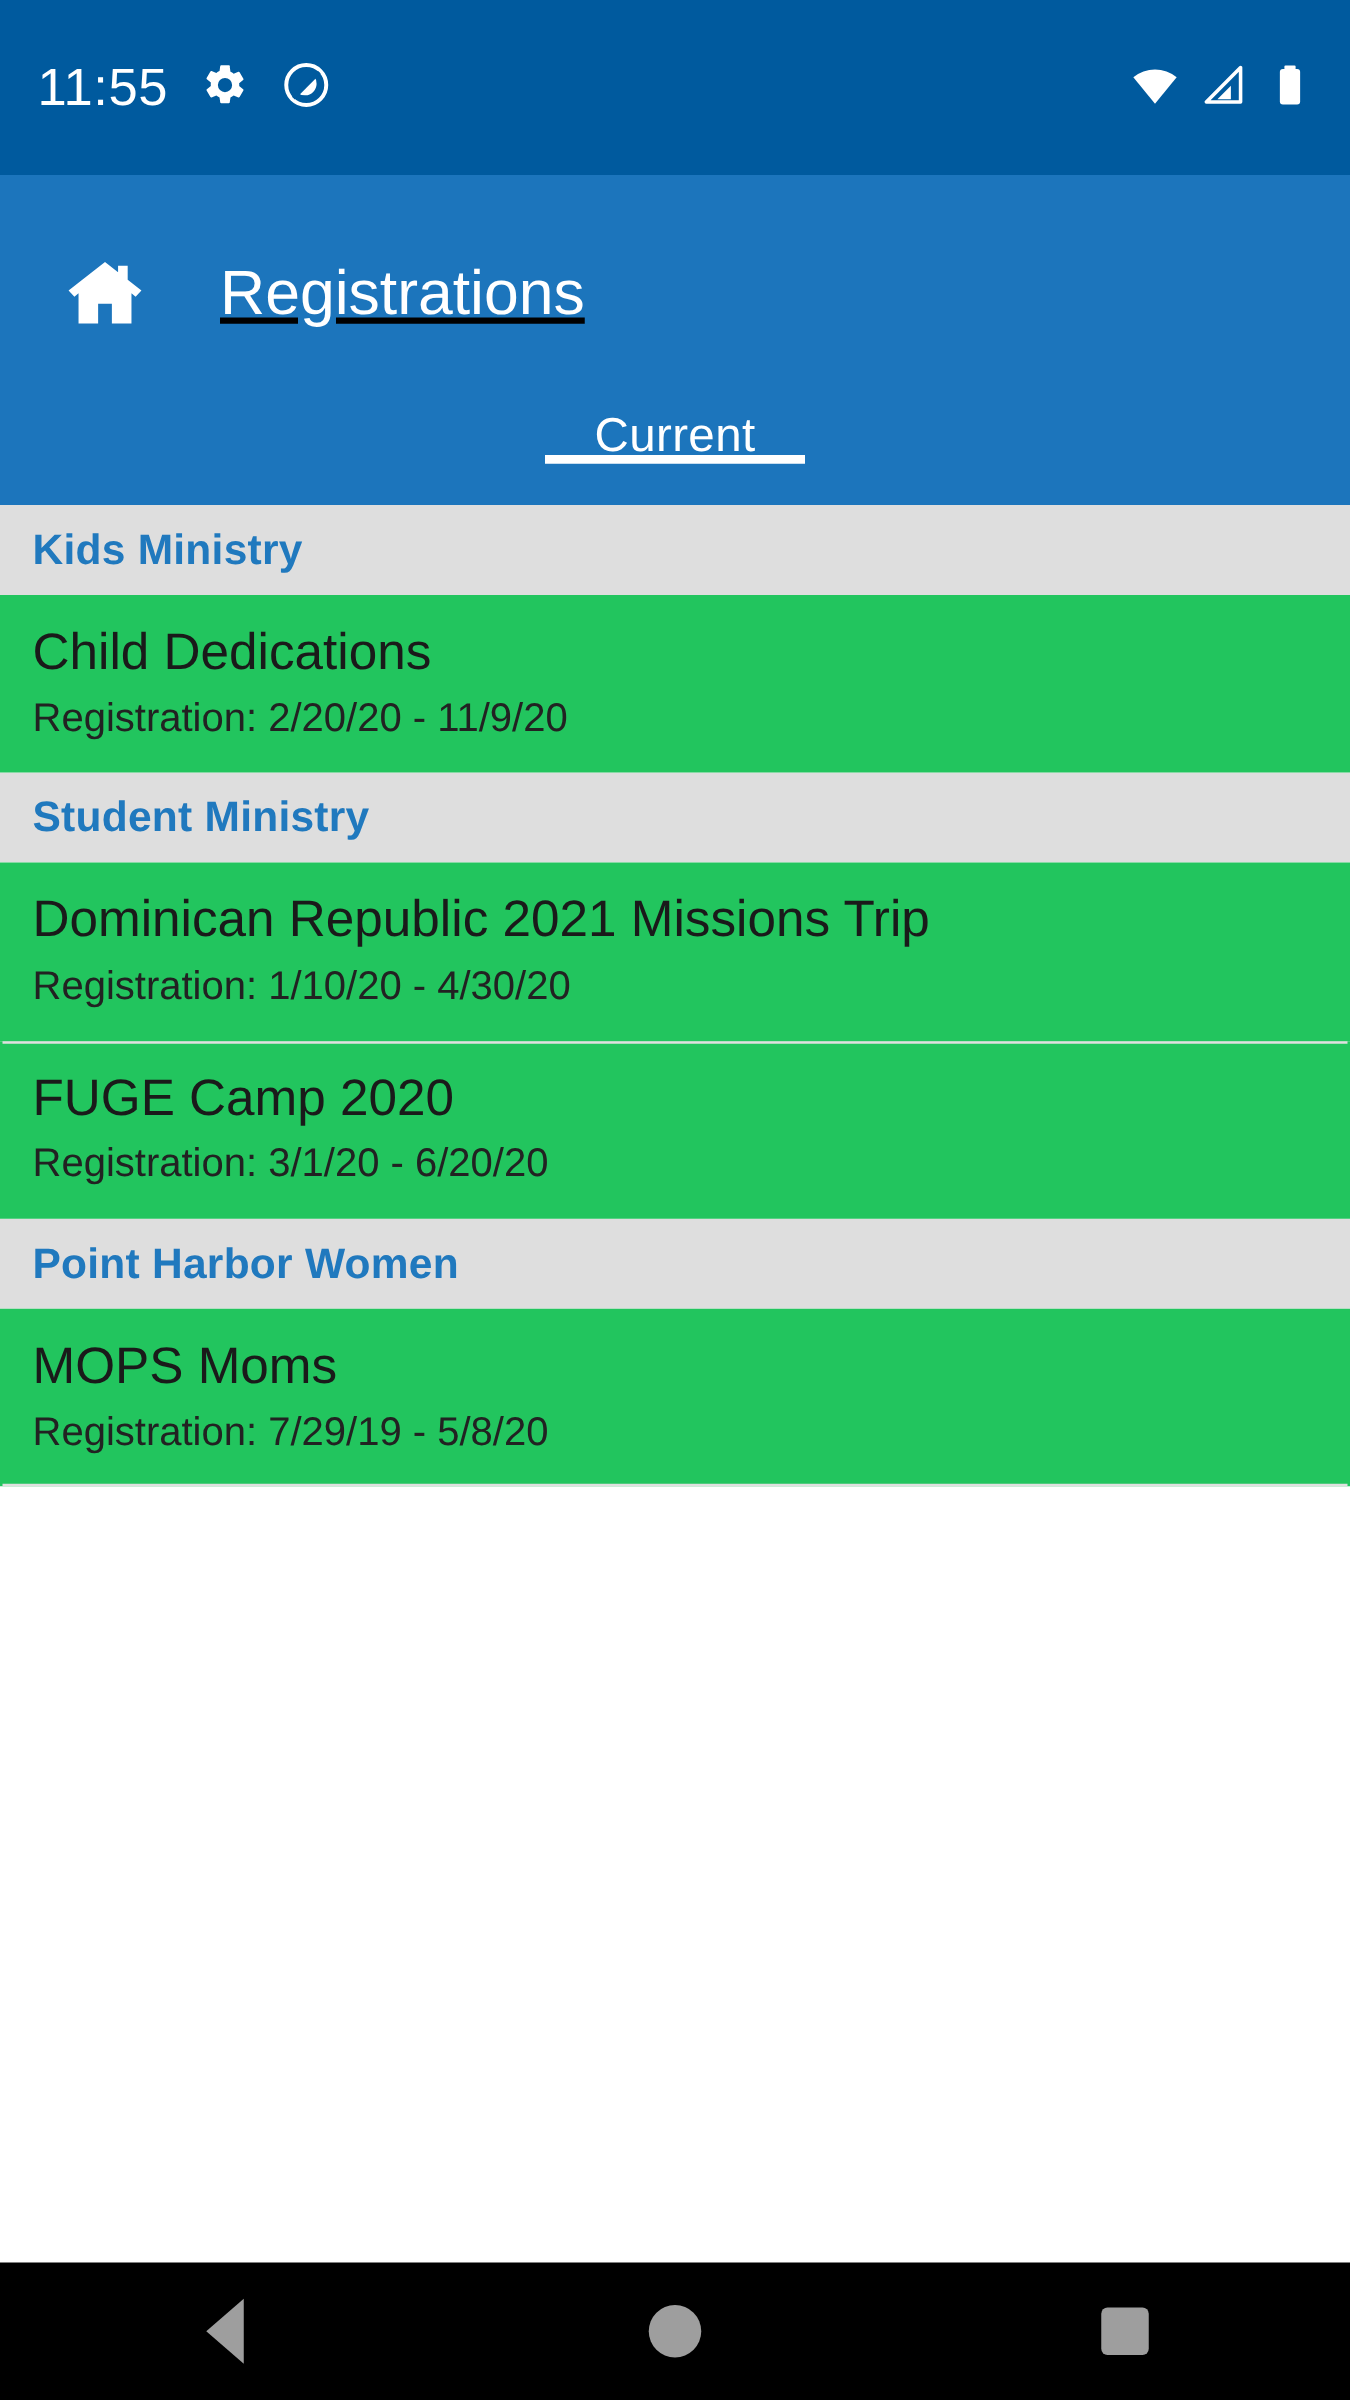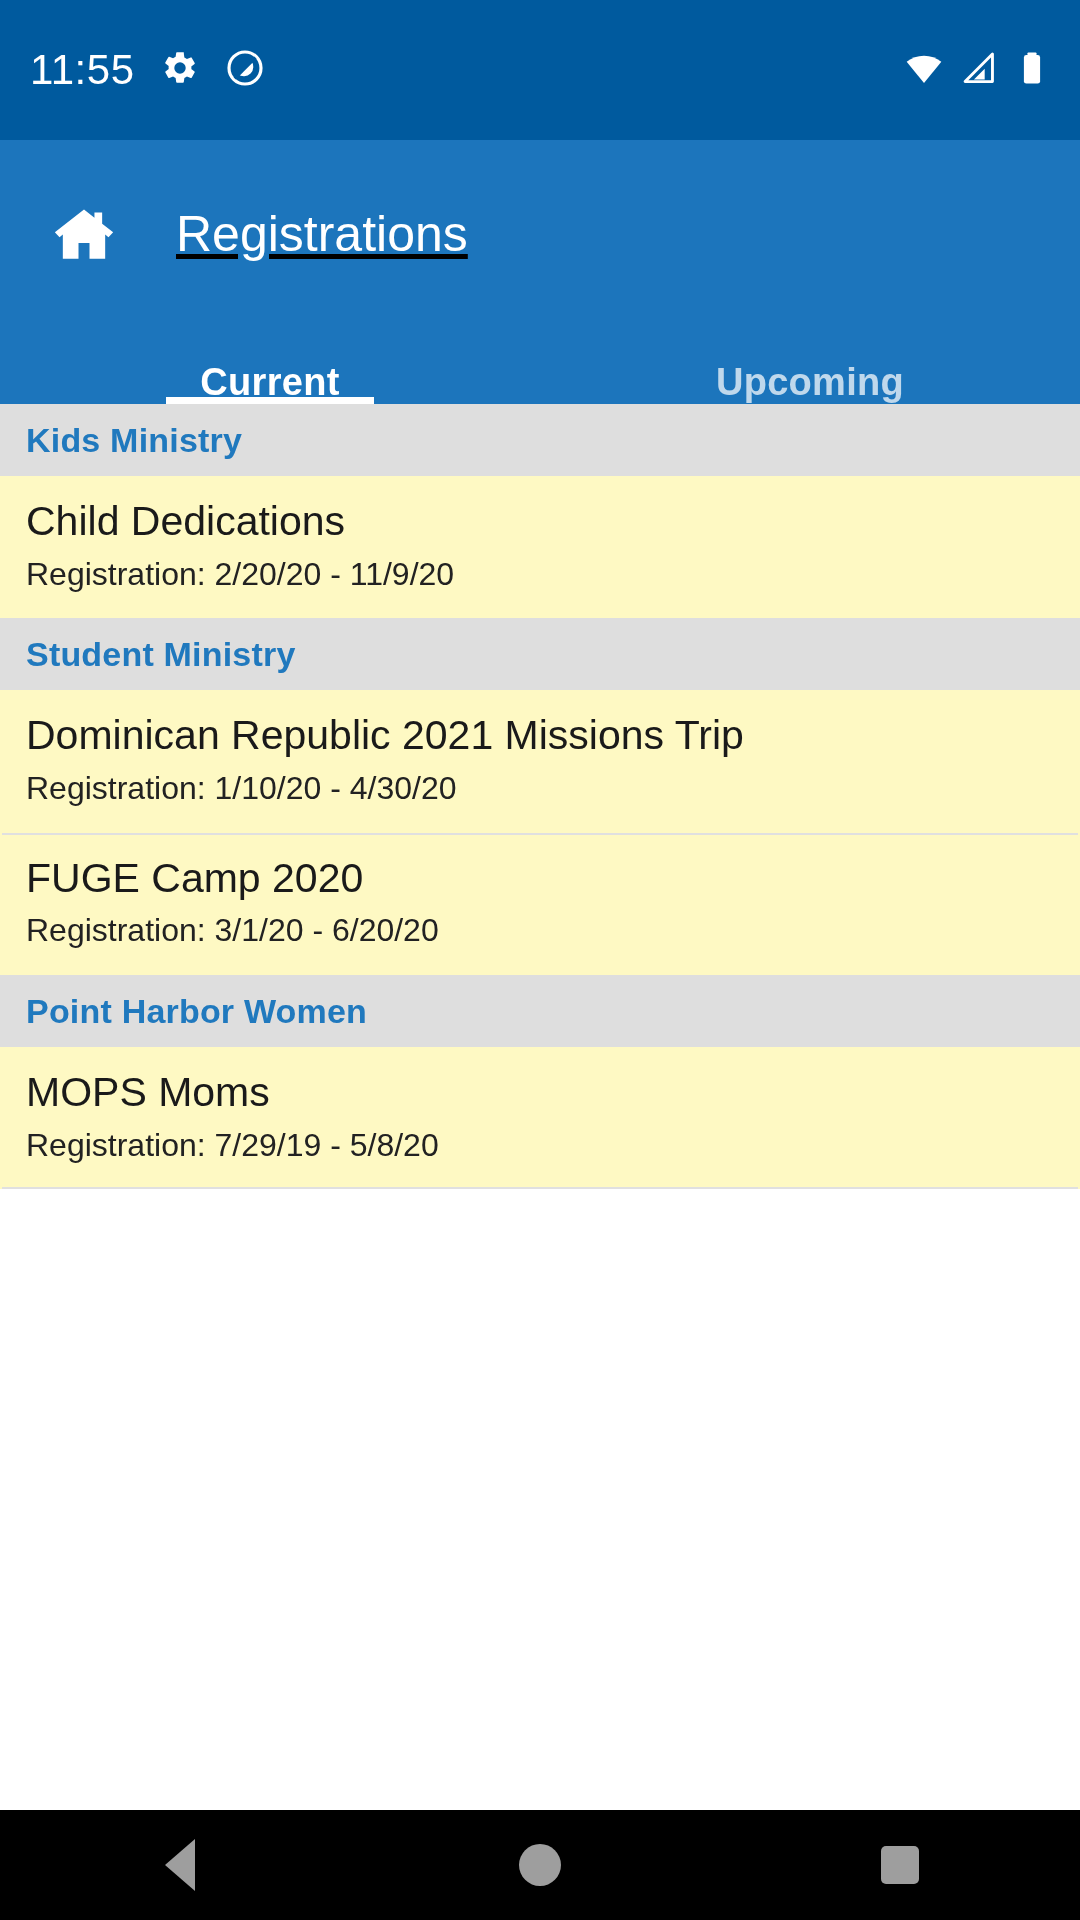--- a/index.html
+++ b/index.html
@@ -53,22 +53,21 @@
     font-size:50px;
     margin-left:56px;
     line-height:1;
     white-space:nowrap;
   }
 
   
   .tab-bar {
     display:flex;
     height:110px;
-    align-items:flex-end;
-    font-weight:bold;
+    align-items:center;
   }
   .tab {
     flex:1 1 50%;
     display:flex; align-items:center; justify-content:center;
     position:relative;
     color:rgba(255,255,255,0.72);
     font-size:38px;
     letter-spacing:0.3px;
   }
   .tab.active { color:#ffffff; }
@@ -94,21 +93,21 @@
     padding-left:26px;
   }
   .section-header-label {
     color:#2079be;
     font-size:34px;
     font-weight:bold;
     letter-spacing:0.2px;
     white-space:nowrap;
   }
   .list-item {
-    background:#fef9c3;
+    background:#22c55e;
     padding:22px 26px 26px 26px;
     position:relative;
   }
   .list-item.divided::before {
     content:"";
     position:absolute;
     top:0; left:2px; right:2px;
     height:2px;
     background:#e0e0e0;
   }
@@ -213,23 +212,20 @@
           <path d="M12 3.1 L1.4 11.4 L3.1 13.2 L4.3 12.2 L4.3 21 L10 21 L10 15.3 L14 15.3 L14 21 L19.7 21 L19.7 12.2 L20.9 13.2 L22.6 11.4 L18.6 8.3 L18.6 4.2 L15.8 4.2 L15.8 6.1 Z"></path>
         </svg>
       </div>
       <div class="app-title">Registrations</div>
     </div>
 
     <div class="tab-bar">
       <div class="tab active">
         <span>Current</span>
       </div>
-      <div class="tab">
-        <span>Upcoming</span>
-      </div>
     </div>
   </div>
 
   <div class="content">
 
     <div class="section-header">
       <span class="section-header-label">Kids Ministry</span>
     </div>
     <div class="list-item">
       <div class="item-title">Child Dedications</div>

